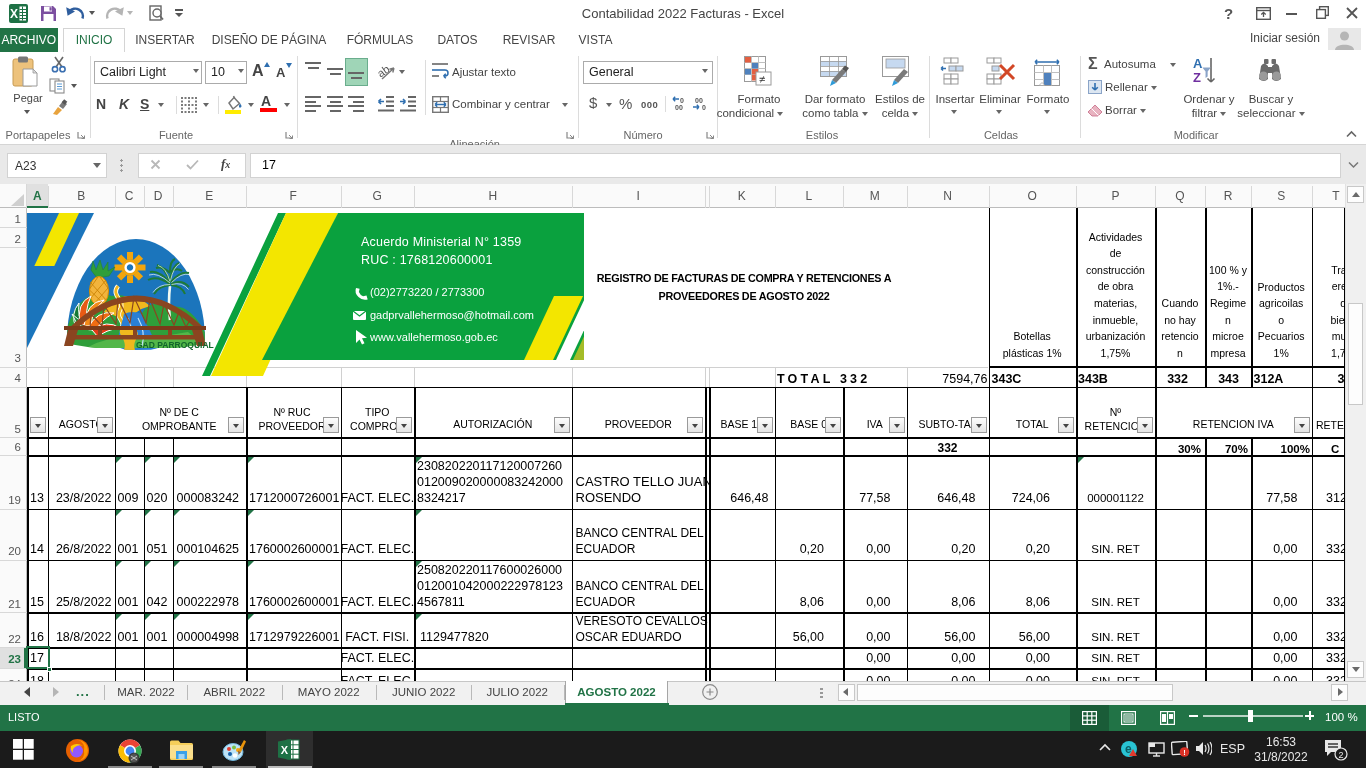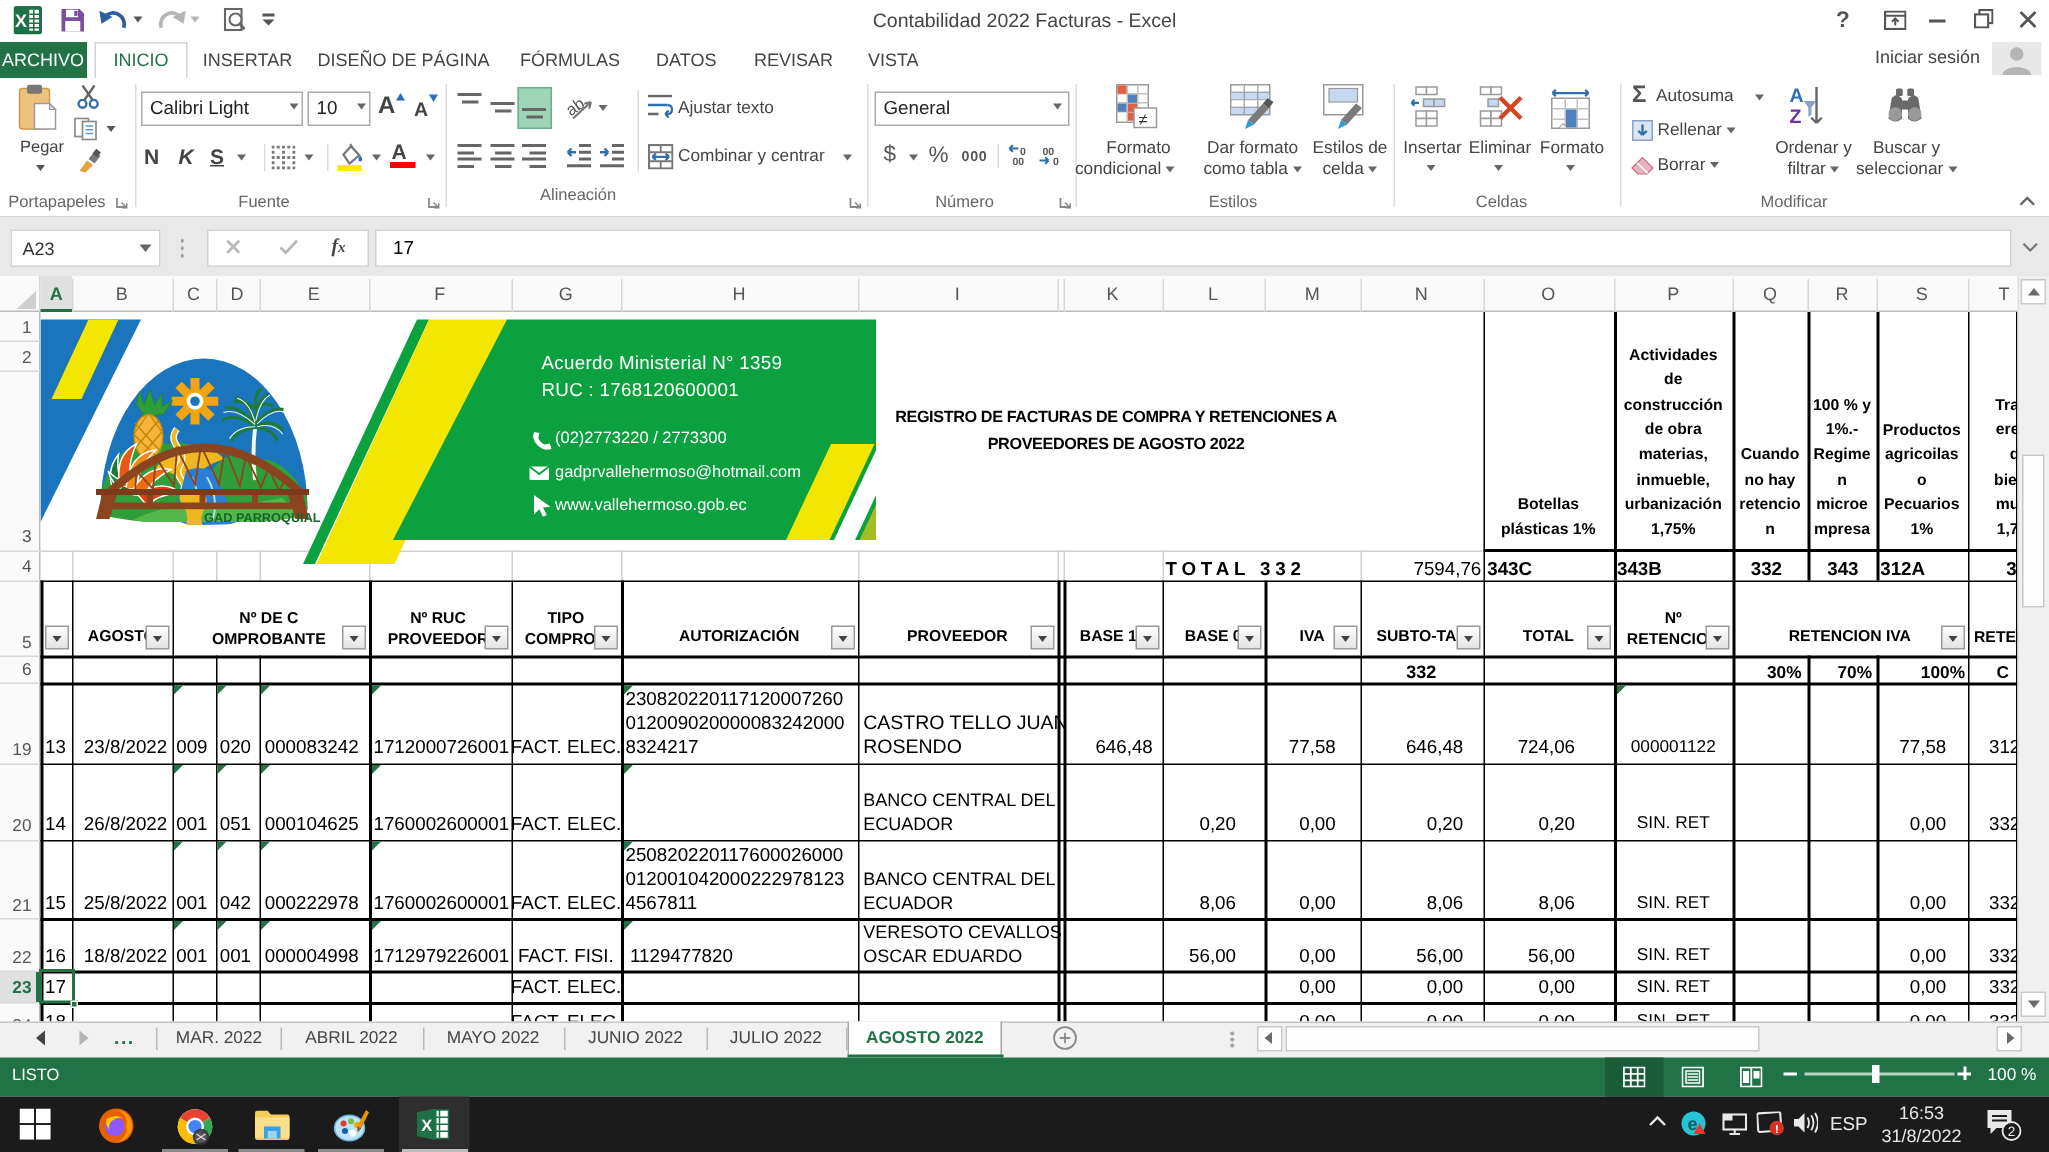--- a/index.html
+++ b/index.html
@@ -2,21 +2,21 @@
 <html><head><meta charset="utf-8"><style>
 *{margin:0;padding:0;box-sizing:border-box}
 body{font-family:"Liberation Sans",sans-serif;}
 #s{position:relative;width:1366px;height:768px;background:#fff;overflow:hidden;font-family:"Liberation Sans",sans-serif}
 .a{position:absolute}
 .vl{position:absolute;width:1.5px;background:#000}
 .hl{position:absolute;height:1.5px;background:#000}
 .gv{position:absolute;width:1px;background:#d0d0d0}
 .gh{position:absolute;height:1px;background:#d0d0d0}
 .t{position:absolute;font-size:12.5px;color:#000;white-space:pre;line-height:16px}
-.bh{position:absolute;font-weight:bold;font-size:10.5px;color:#000;white-space:pre;text-align:center;line-height:16.6px}
+.bh{position:absolute;font-weight:normal;font-size:10.5px;color:#000;white-space:pre;text-align:center;line-height:16.6px}
 .tr{text-align:right}
 .gt{position:absolute;width:0;height:0;border-left:6px solid #217346;border-bottom:6px solid transparent}
 .fb{position:absolute;width:16px;height:16px;background:linear-gradient(#fdfdfd,#e4e4e4);border:1px solid #9a9a9a;}
 .fb:after{content:"";position:absolute;left:4px;top:6px;border-left:3.5px solid transparent;border-right:3.5px solid transparent;border-top:4.5px solid #444}
 .dd{display:inline-block;width:0;height:0;border-left:3.5px solid transparent;border-right:3.5px solid transparent;border-top:4px solid #666;vertical-align:middle}
 .gl{position:absolute;font-size:11px;color:#666}
 .sep{position:absolute;width:1px;background:#dcdcdc;top:56px;height:82px}
 </style></head><body>
 <div id="s">
 <div class="a" style="left:0;top:0;width:1366px;height:28px;background:#fff"></div>
@@ -86,21 +86,21 @@
     </svg>
 <div class="a" style="left:0;top:52px;width:1366px;height:93px;background:#fff;border-bottom:1px solid #d5d5d5"></div>
 <div class="sep" style="left:89.5px"></div>
 <div class="sep" style="left:296.5px"></div>
 <div class="sep" style="left:577.7px"></div>
 <div class="sep" style="left:717.3px"></div>
 <div class="sep" style="left:928.6px"></div>
 <div class="sep" style="left:1080.3px"></div>
 <div class="gl" style="left:-32px;top:129px;width:140px;text-align:center">Portapapeles</div>
 <div class="gl" style="left:106px;top:129px;width:140px;text-align:center">Fuente</div>
-<div class="gl" style="left:360px;top:124px;width:140px;text-align:left">Alineación</div>
+<div class="gl" style="left:360px;top:138px;width:140px;text-align:right">Alineación</div>
 <div class="gl" style="left:573px;top:129px;width:140px;text-align:center">Número</div>
 <div class="gl" style="left:752px;top:129px;width:140px;text-align:center">Estilos</div>
 <div class="gl" style="left:931px;top:129px;width:140px;text-align:center">Celdas</div>
 <div class="gl" style="left:1126px;top:129px;width:140px;text-align:center">Modificar</div>
 <svg class="a" style="left:77px;top:131px" width="9" height="9" viewBox="0 0 9 9">
       <path d="M1 1 L1 7 L7 7" fill="none" stroke="#888" stroke-width="1.2"></path>
       <path d="M4 4 L7.5 7.5 M7.5 4.5 V7.5 H4.5" stroke="#888" stroke-width="1" fill="none"></path>
     </svg>
 <svg class="a" style="left:284.5px;top:131px" width="9" height="9" viewBox="0 0 9 9">
       <path d="M1 1 L1 7 L7 7" fill="none" stroke="#888" stroke-width="1.2"></path>

